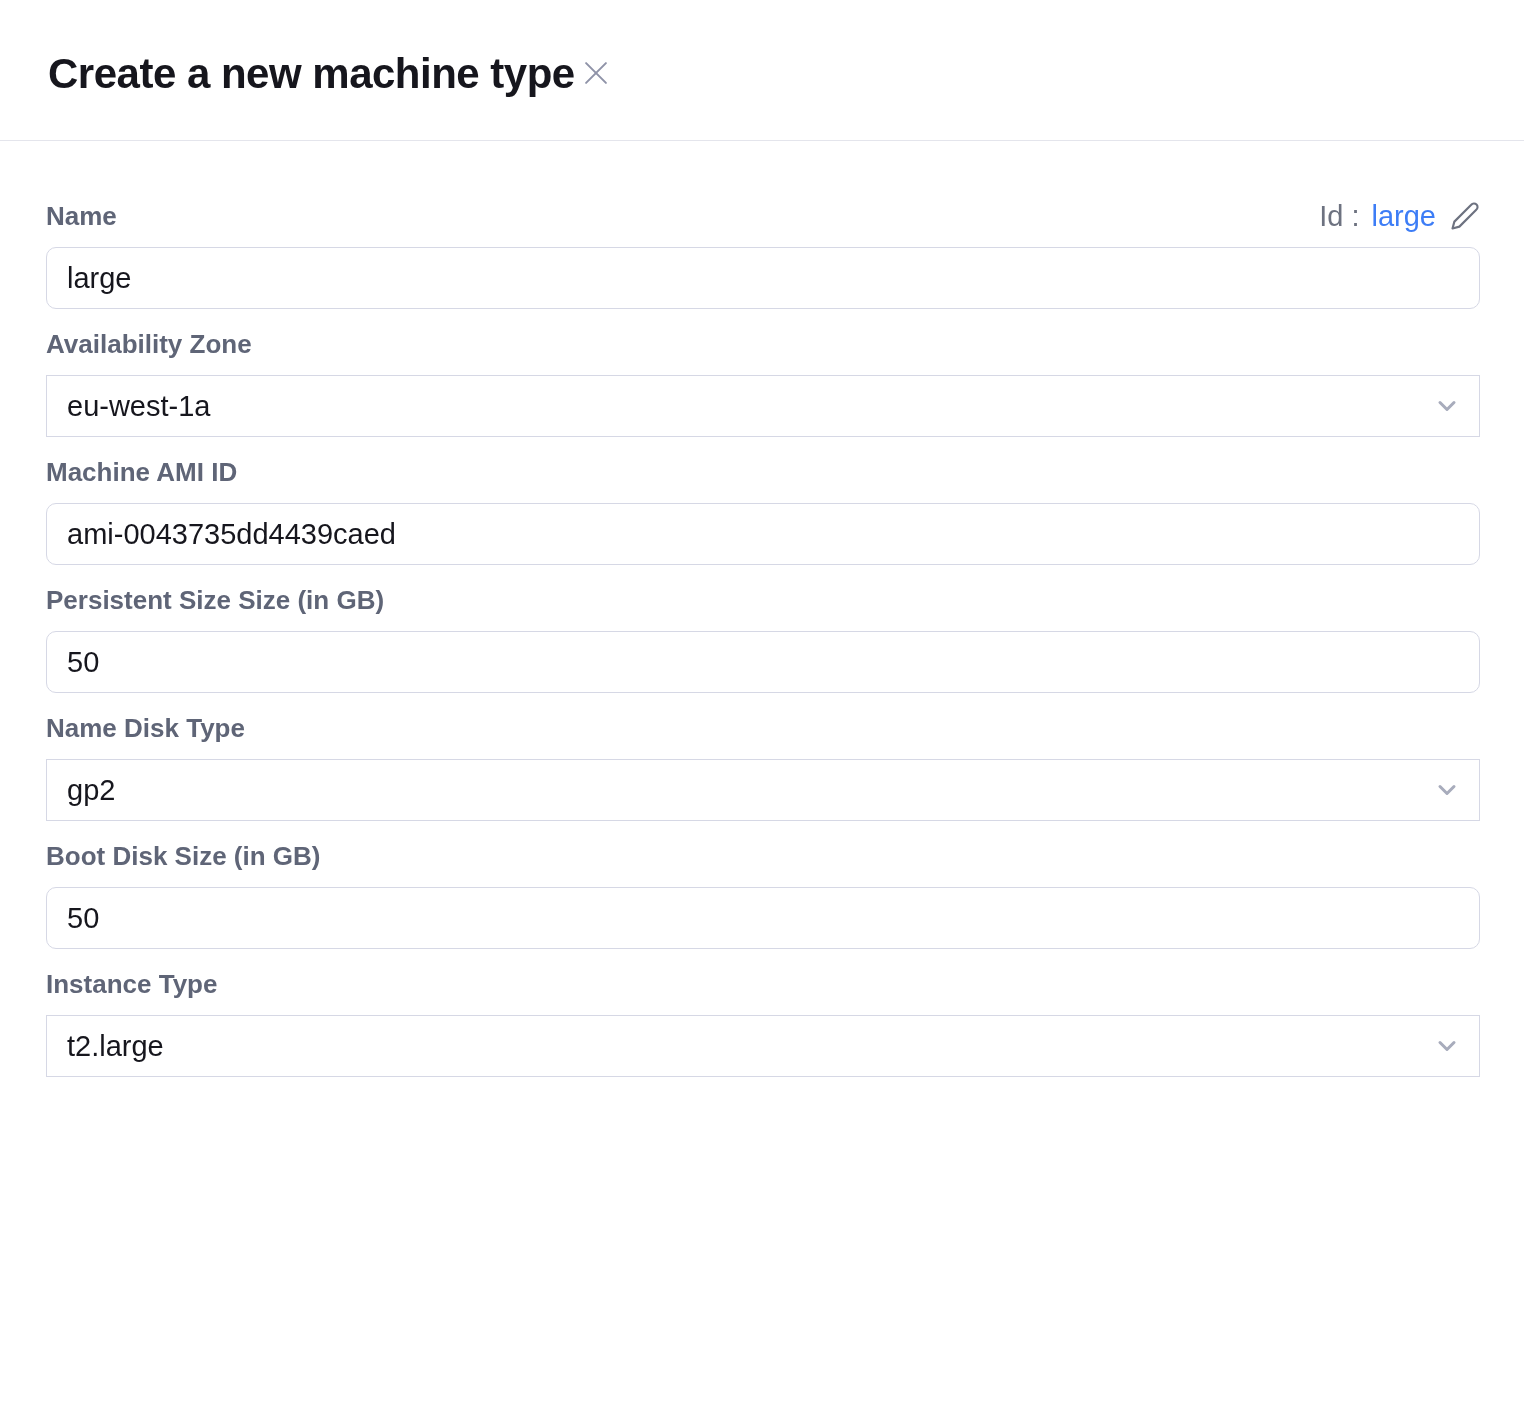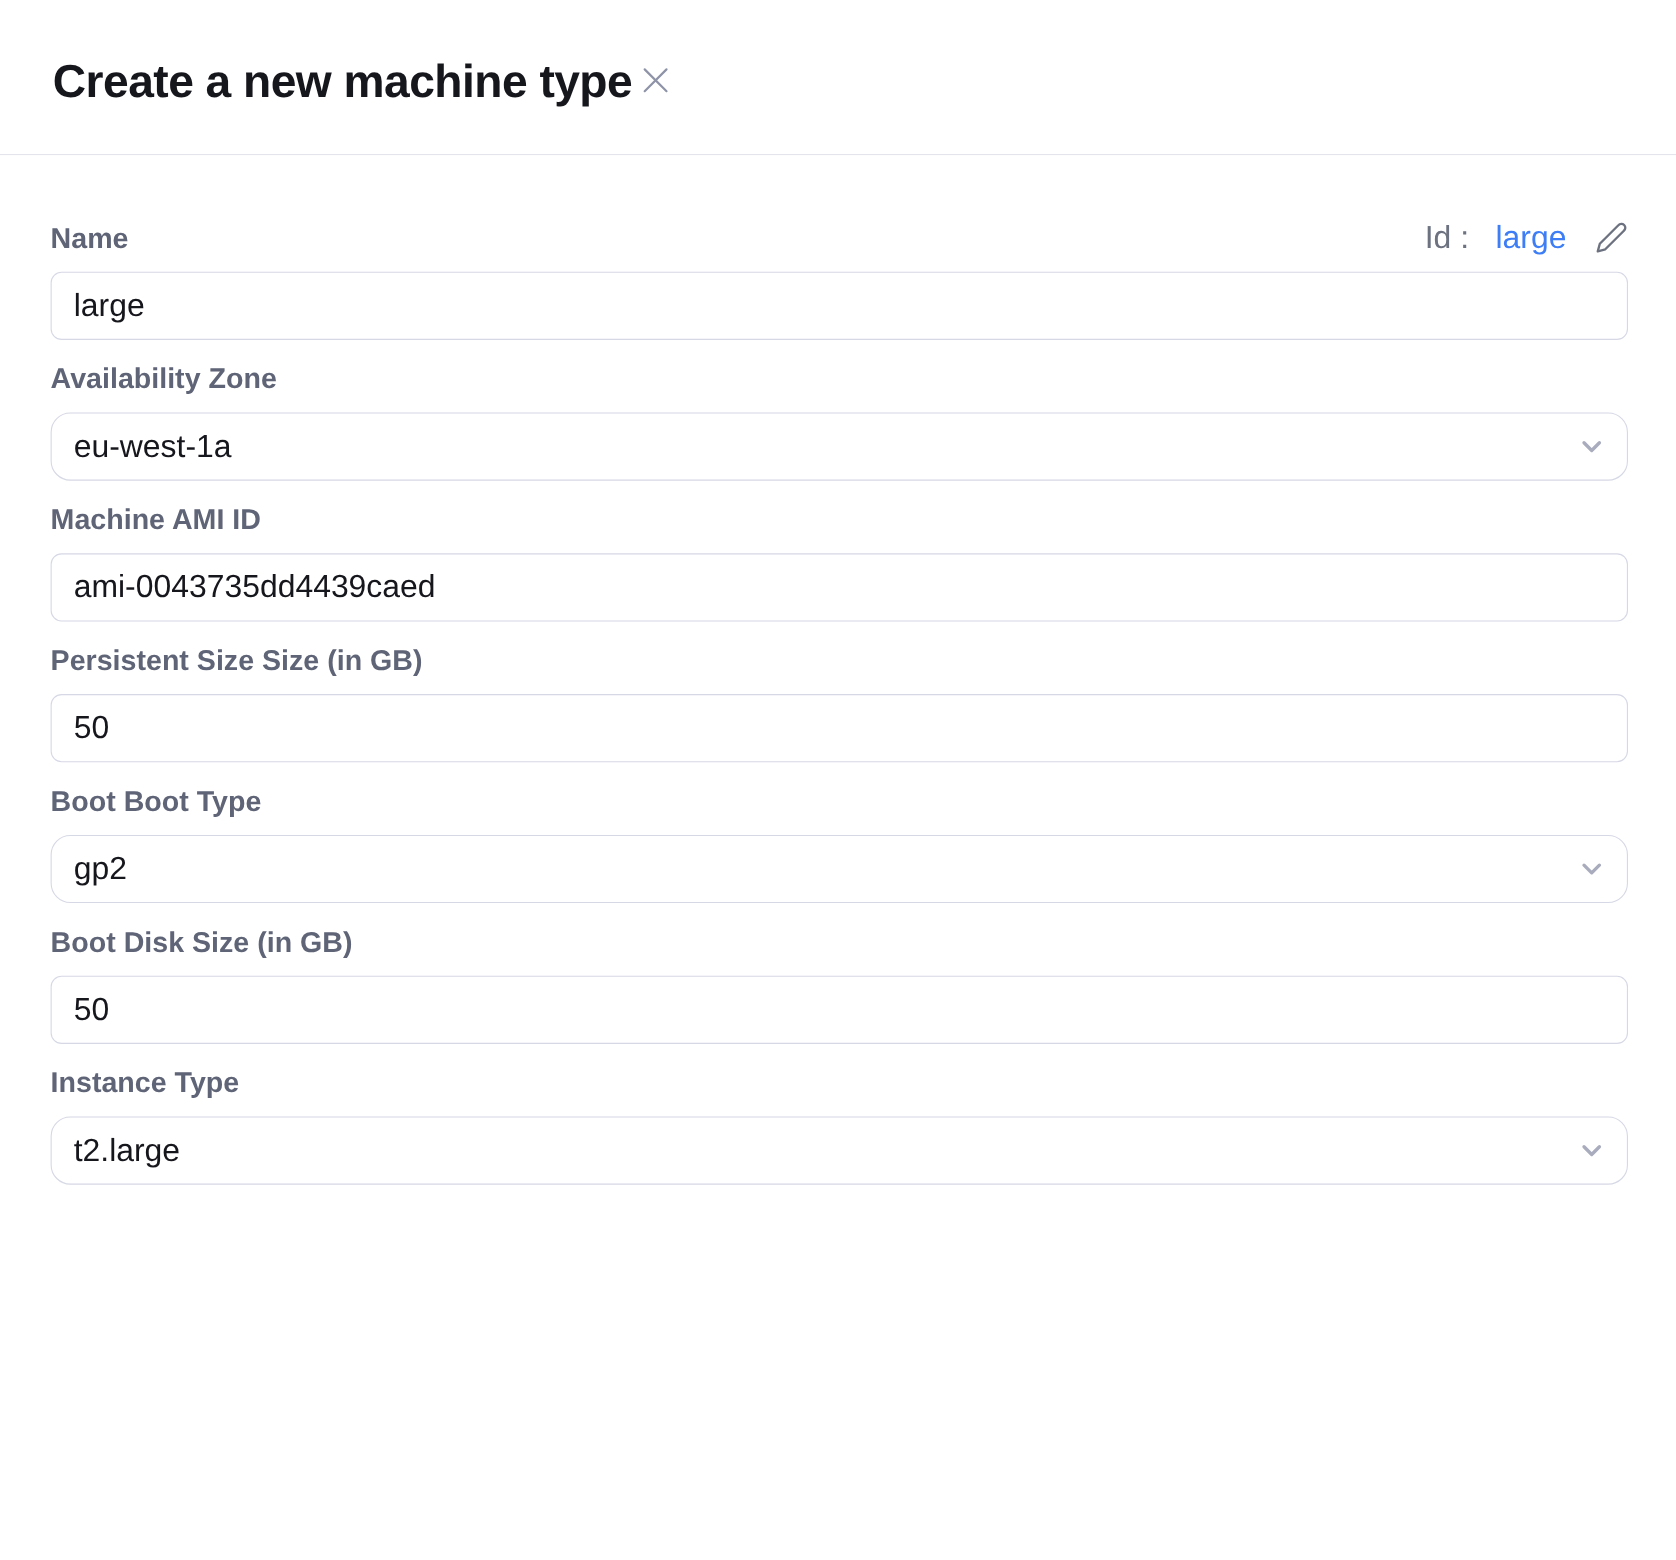--- a/index.html
+++ b/index.html
@@ -49,21 +49,21 @@
     display: block;
     font-size: 26px;
     font-weight: 600;
     color: #5f6577;
     line-height: 30px;
   }
   .field-group > .field-label { margin-bottom: 16px; }
 
   .id-display {
     display: flex;
-    gap: 24px;
+    gap: 12px;
     font-size: 29px;
     line-height: 30px;
   }
   .id-label { color: #6d7280; font-weight: 400; }
   .id-value { color: #3d7df6; font-weight: 400; cursor: pointer; }
   .id-edit-btn {
     background: none; border: none; cursor: pointer;
     line-height: 0; padding: 0; margin-left: 2px;
   }
 
@@ -77,21 +77,21 @@
     font-family: "Liberation Sans", sans-serif;
     font-size: 29px;
     color: #16161d;
     outline: none;
   }
 
   .select-control {
     width: 100%;
     height: 62px;
     border: 1px solid #d6d8e5;
-    border-radius: 18px;
+    border-radius: 0;
     background: #fff;
     padding: 0 18px 0 20px;
     display: flex;
     align-items: center;
     justify-content: space-between;
     cursor: pointer;
   }
   .select-value { font-size: 29px; color: #16161d; }
   .select-chevron { line-height: 0; flex: none; }
 </style>
@@ -149,21 +149,21 @@
       <input class="text-input" type="text" value="ami-0043735dd4439caed" style="">
     </div>
 
 
     <div class="field-group">
       <label class="field-label">Persistent Size Size (in GB)</label>
       <input class="text-input" type="text" value="50" style="">
     </div>
 
     <div class="field-group">
-      <label class="field-label">Boot Boot Type</label>
+      <label class="field-label">Name Disk Type</label>
       <div class="select-control">
         <span class="select-value">gp2</span>
         <span class="select-chevron">
           <svg width="28" height="28" viewBox="0 0 24 24" fill="none" stroke="#a8acbc" stroke-width="2.6" stroke-linecap="round" stroke-linejoin="round">
             <polyline points="6 9 12 15 18 9"></polyline>
           </svg>
         </span>
       </div>
     </div>
 

